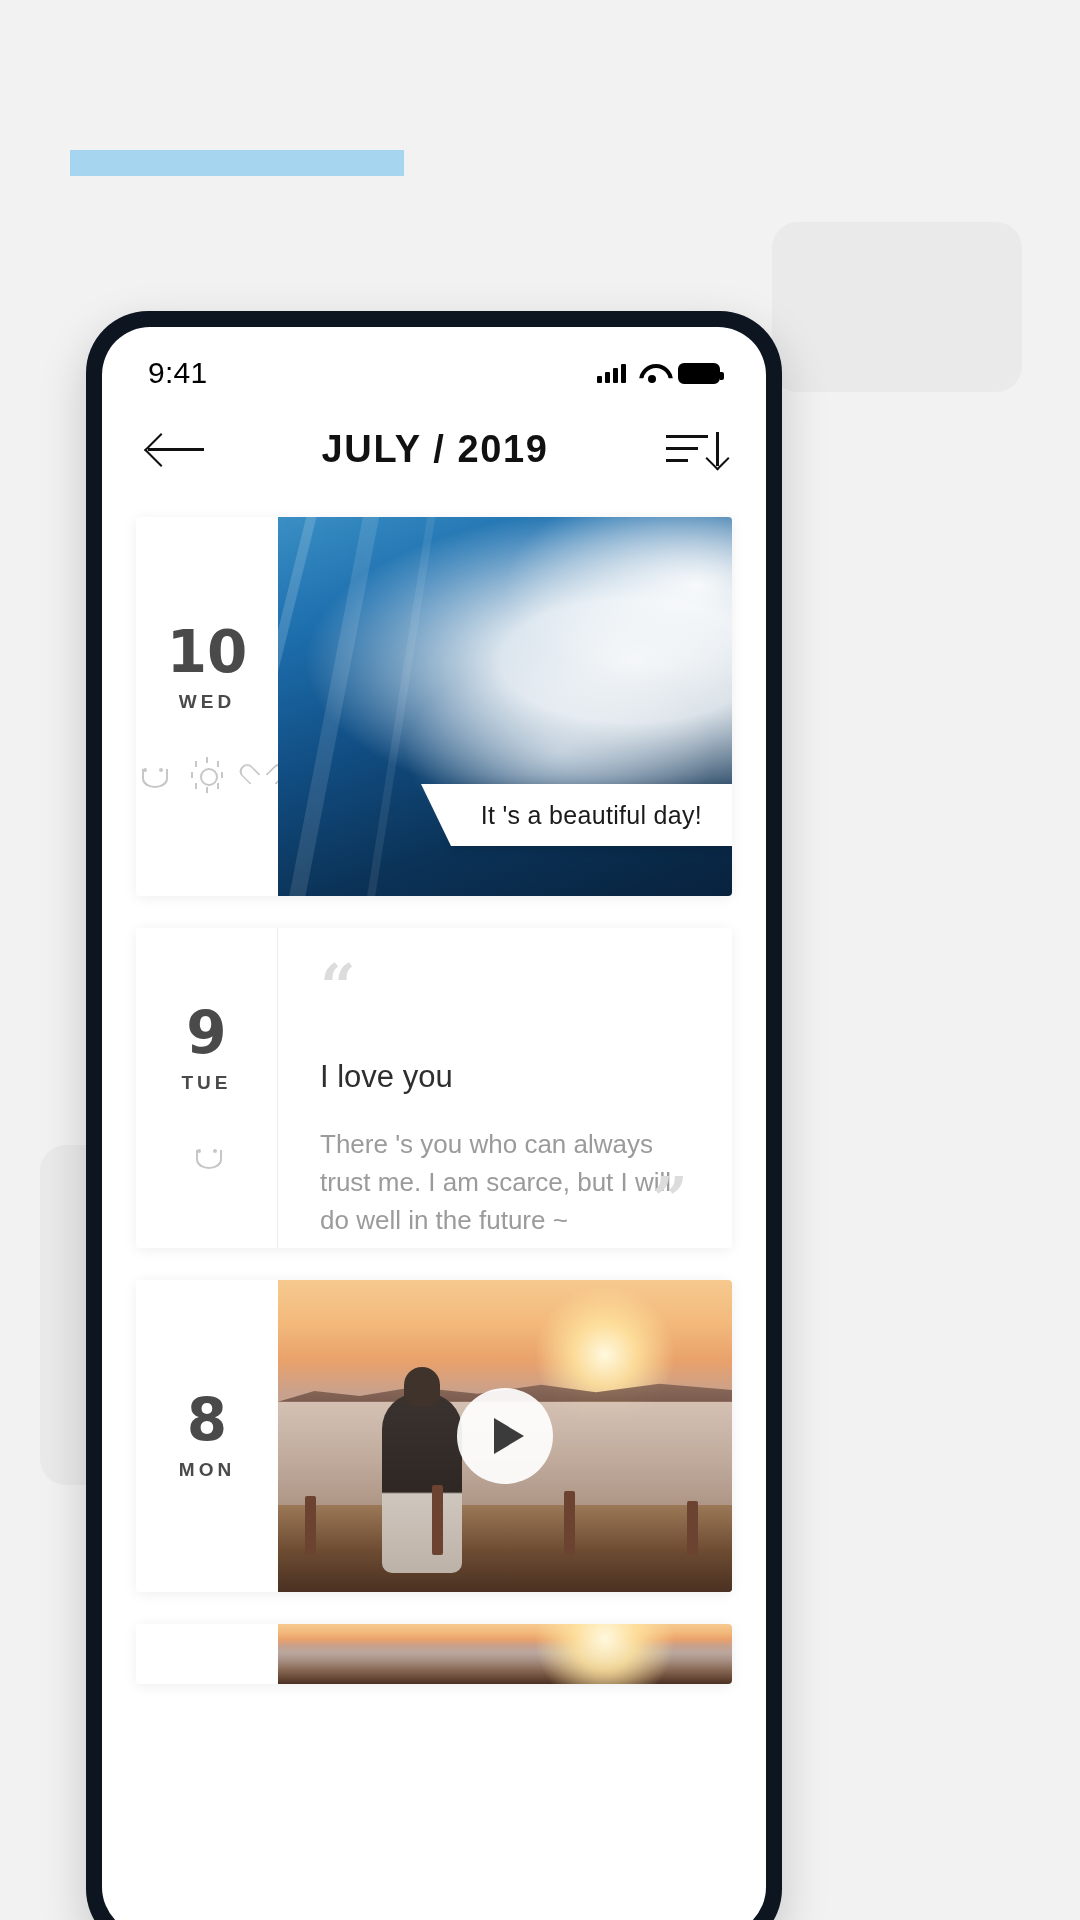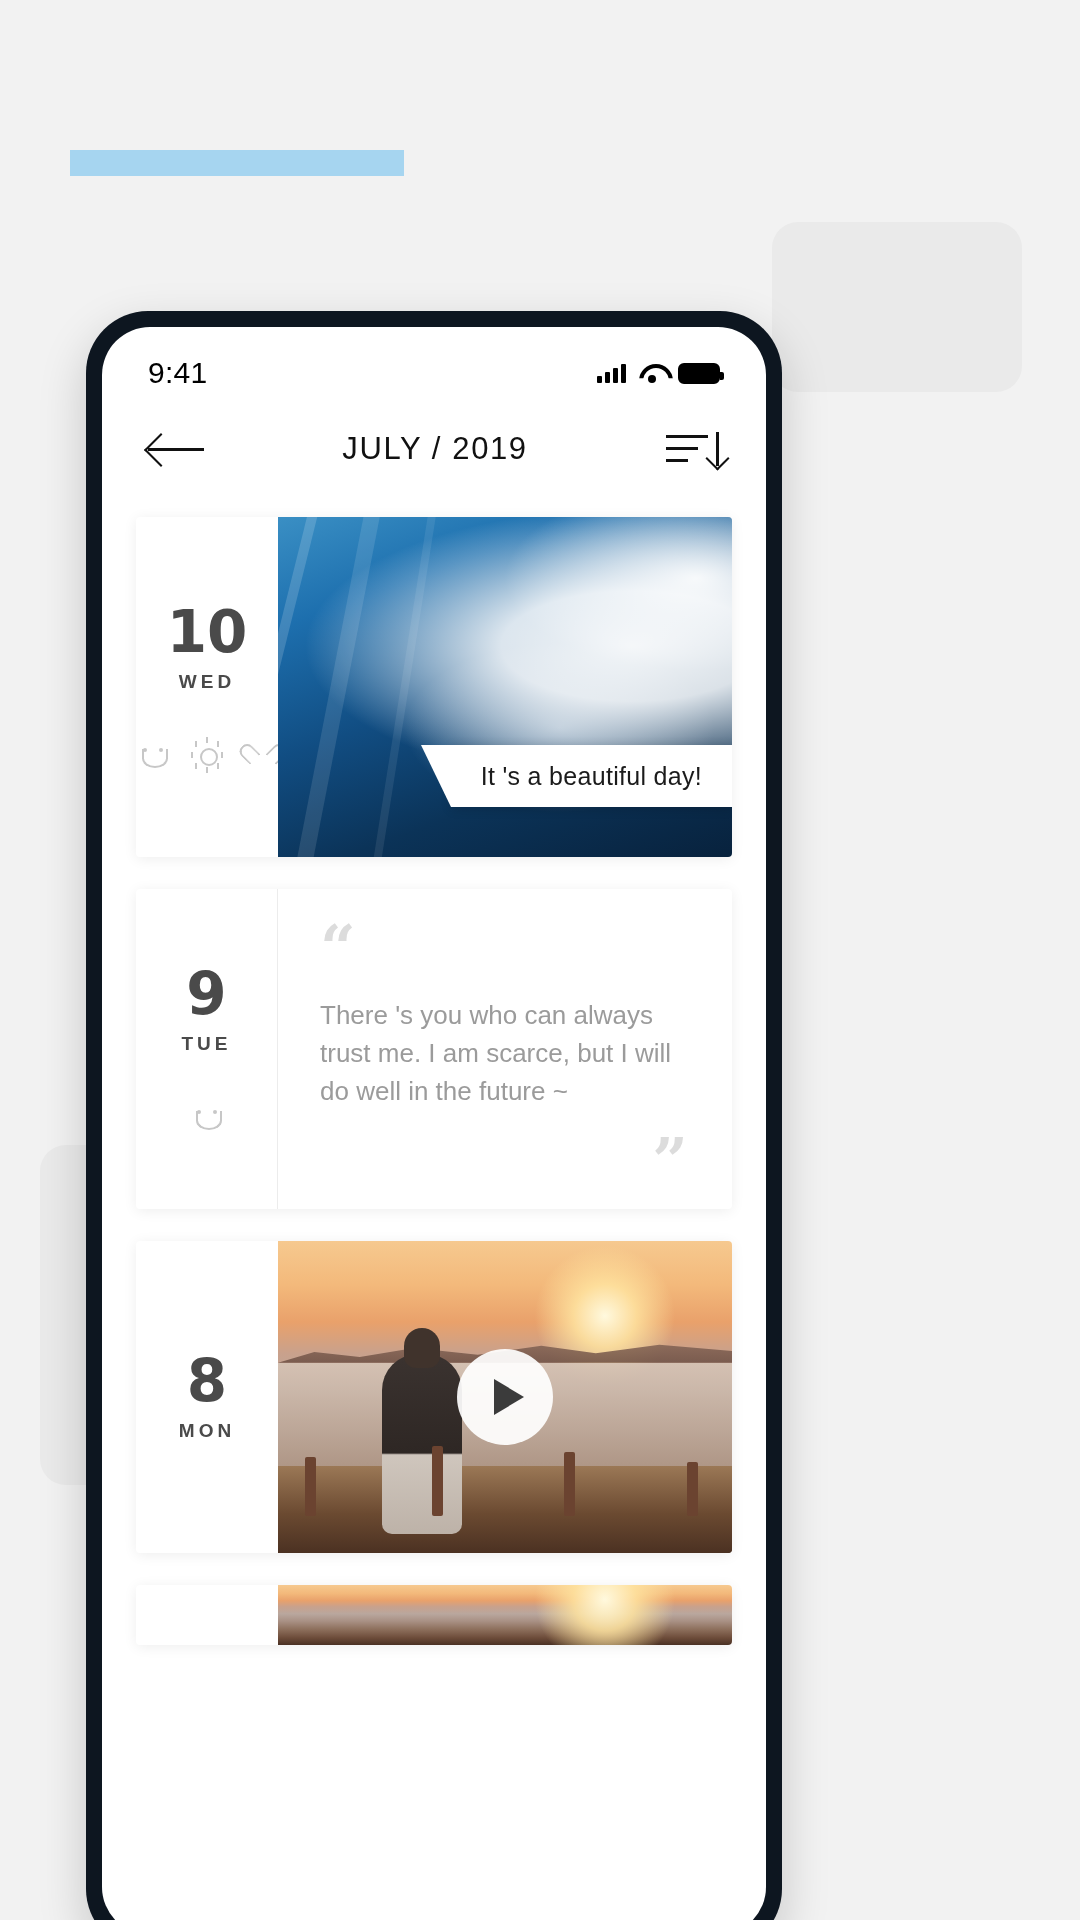--- a/index.html
+++ b/index.html
@@ -69,21 +69,21 @@
     background:#000; border-radius:50%;
   }
   .batt { width:42px; height:21px; border:3px solid #000; border-radius:6px; position:relative; background:#000;}
   .batt::after{ content:""; position:absolute; right:-7px; top:6px; width:4px; height:8px; background:#000; border-radius:0 2px 2px 0;}
 
   
   #nav-bar {
     height:96px; display:flex; align-items:center;
     justify-content:space-between; padding:0 46px;
   }
-  #nav-title { font-size:31px; font-weight:400; letter-spacing:1.6px; color:#111; }
+  #nav-title { font-size:38px; font-weight:700; letter-spacing:1.6px; color:#111; }
   .back-arrow { width:56px; height:34px; position:relative; cursor:pointer; }
   .back-arrow::before{
     content:""; position:absolute; left:0; top:16px; width:56px; height:2.6px; background:#111;
   }
   .back-arrow::after{
     content:""; position:absolute; left:1px; top:6px; width:22px; height:22px;
     border-left:2.6px solid #111; border-bottom:2.6px solid #111;
     transform:rotate(45deg);
   }
   .sort-icon { width:54px; height:40px; position:relative; cursor:pointer; }
@@ -284,21 +284,21 @@
       <div class="sort-icon">
         <span class="l"></span>
           <span class="l"></span>
           <span class="l"></span>
           <span class="dn"></span>
       </div>
     </div>
 
     <div id="feed">
 
-      <div class="card" style="height:340px;">
+      <div class="card" style="height:379px;">
         <div class="date-col">
           <div class="date-num">10</div>
           <div class="date-dow">WED</div>
           <div class="mood-row">
             <span class="ico ico-smile"></span>
             <span class="ico ico-sun"></span>
             <span class="ico ico-heart"></span>
           </div>
         </div>
         <div class="media-col">
@@ -314,20 +314,21 @@
       <div class="card" style="height:320px;">
         <div class="date-col" style="border-right:1px solid #ececec;">
           <div class="date-num">9</div>
           <div class="date-dow">TUE</div>
           <div class="mood-row">
             <span class="ico ico-smile"></span>
           </div>
         </div>
         <div class="quote-col">
           <div class="qmark">“</div>
+          <div class="quote-title">I love you</div>
           <div class="quote-body">There 's you who can always trust me. I am scarce, but I will do well in the future ~</div>
           <div class="qmark close">”</div>
         </div>
       </div>
 
       <div class="card" style="height:312px;">
         <div class="date-col">
           <div class="date-num">8</div>
           <div class="date-dow">MON</div>
         </div>

